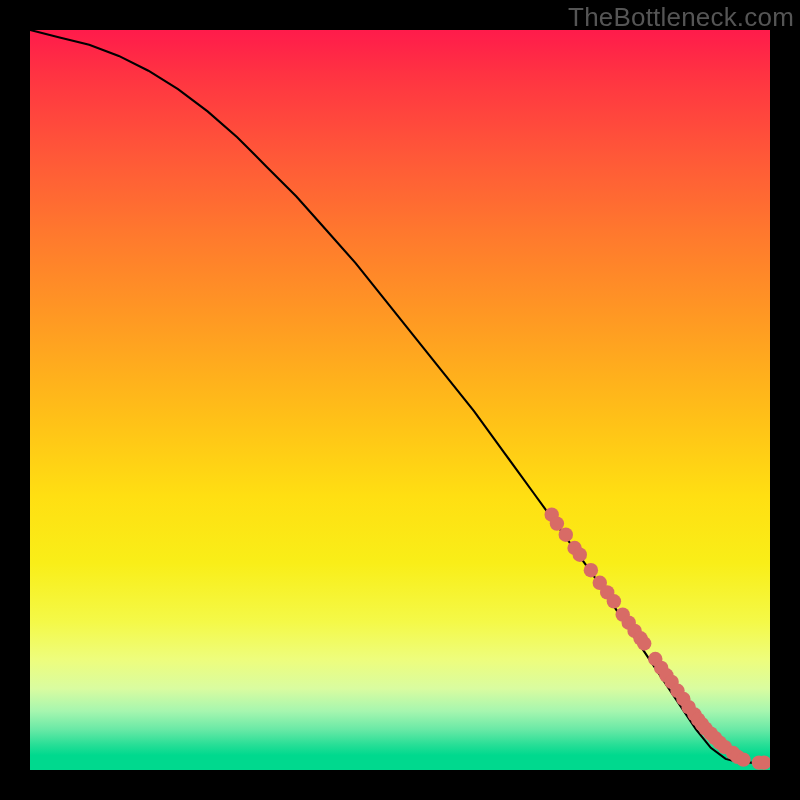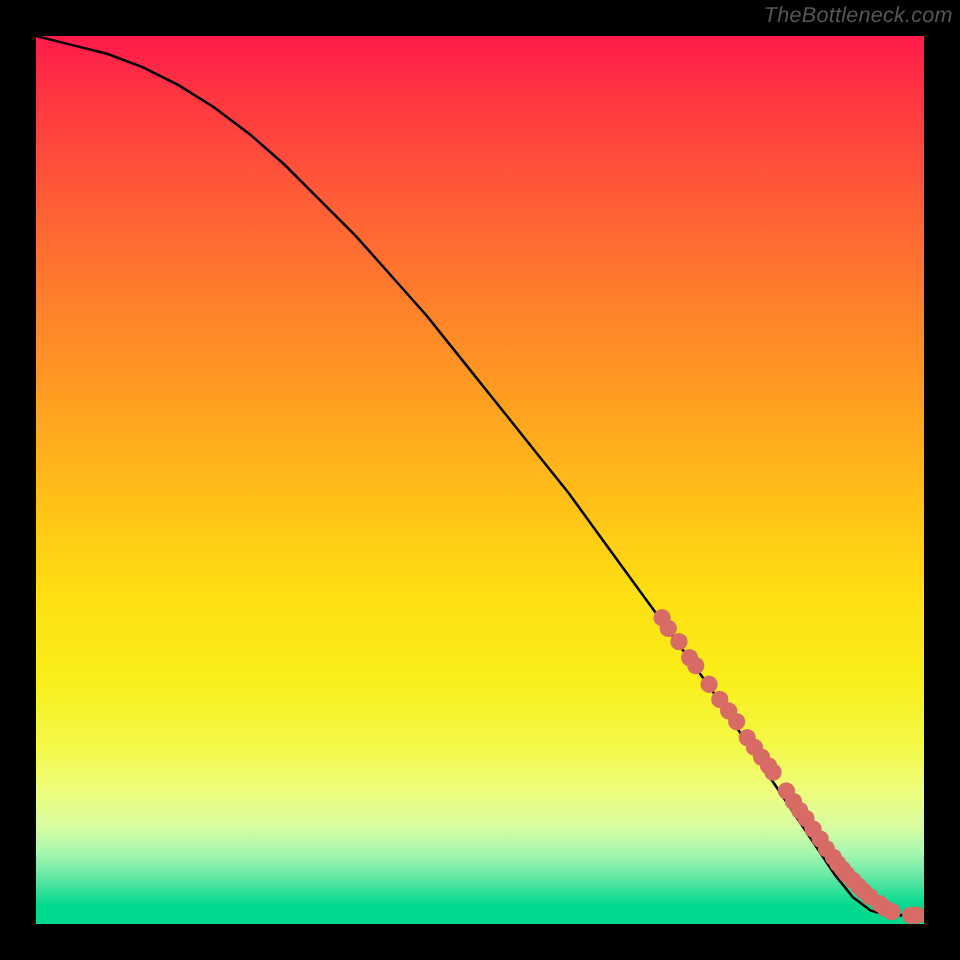--- a/index.html
+++ b/index.html
@@ -15,24 +15,23 @@
     position: relative;
     width: 800px;
     height: 800px;
     background: #000;
   }
   .attribution {
     position: absolute;
     top: 2px;
     right: 6px;
     color: #555;
-    font-size: 18px;
+    font-size: 26px;
     font-weight: 500;
     letter-spacing: 0.2px;
-    font-style: italic;
   }
   .plot {
     position: absolute;
     left: 30px;
     top: 30px;
     width: 740px;
     height: 740px;
     
     background: linear-gradient(
       to bottom,

